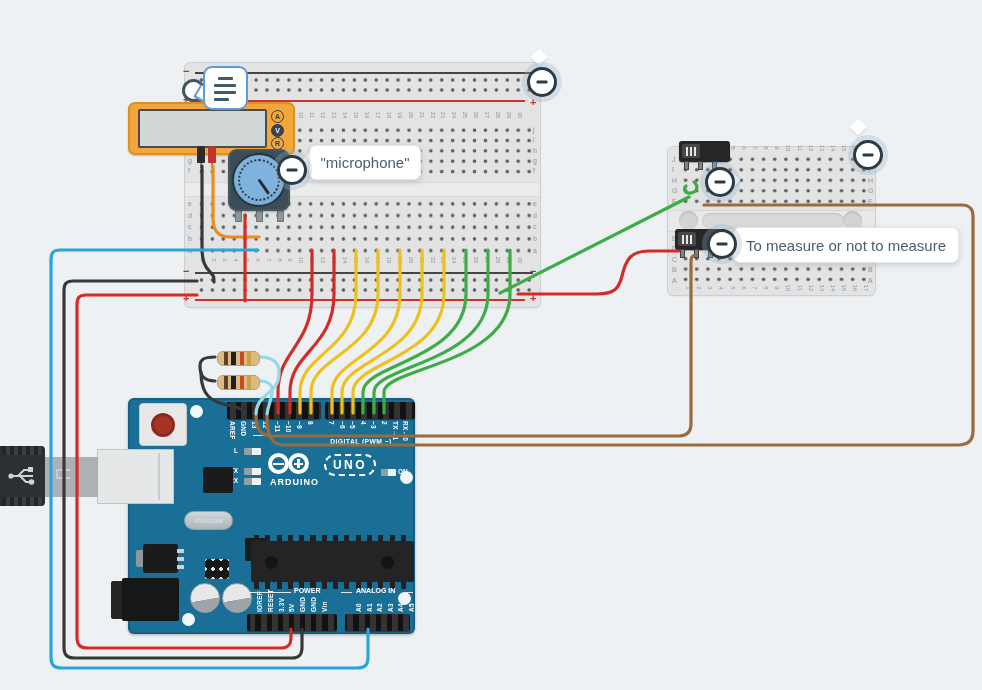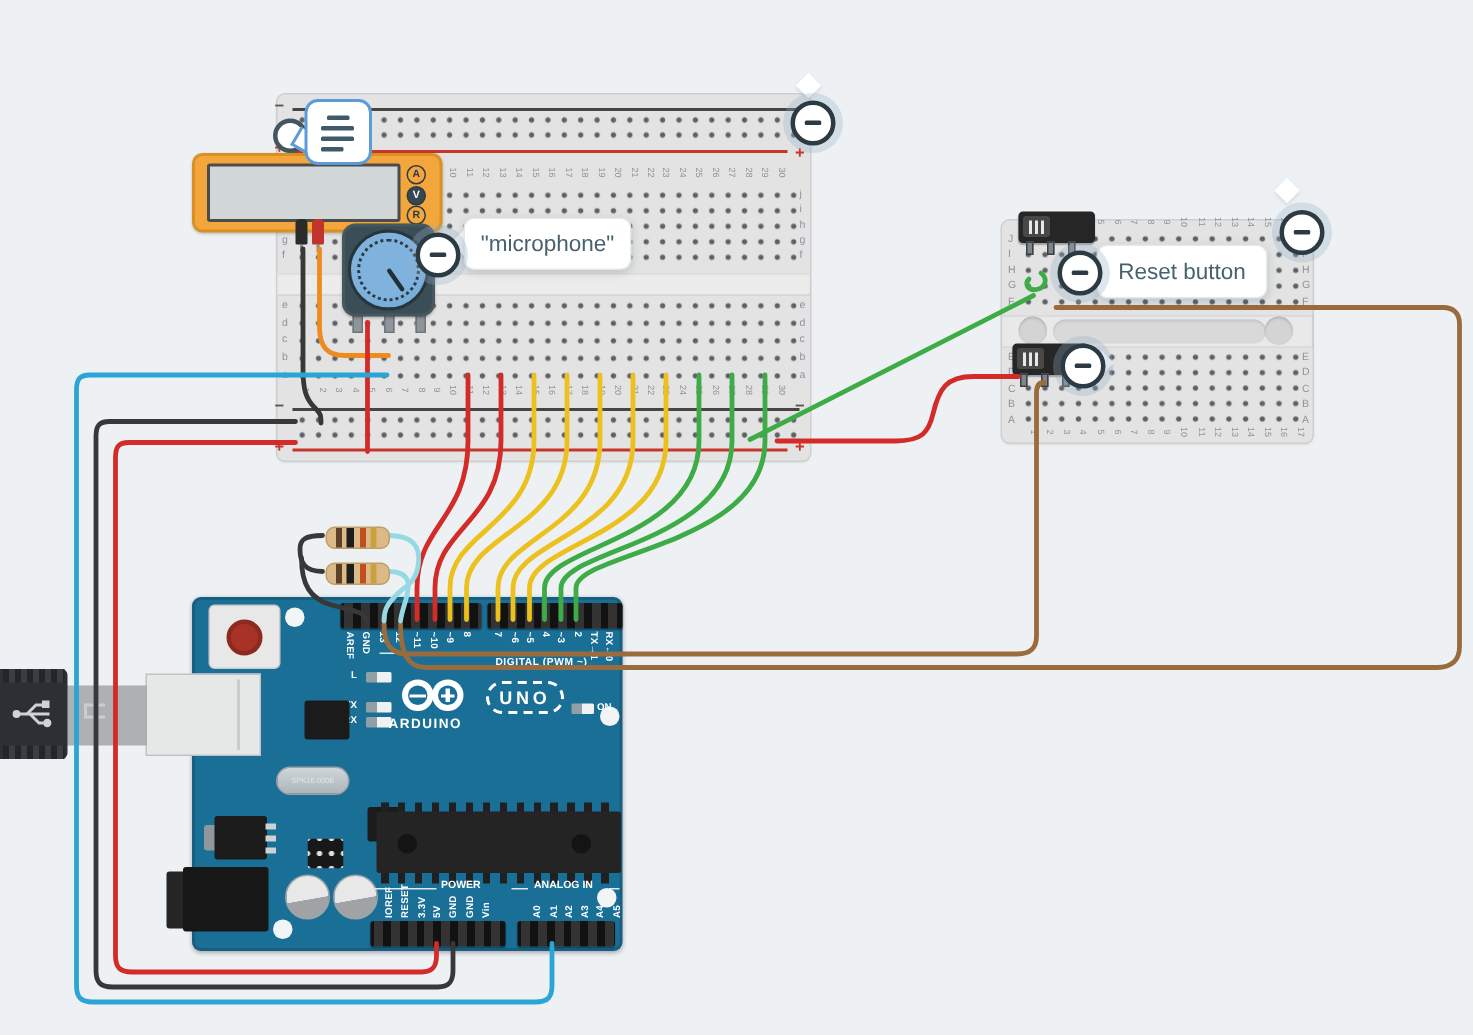--- a/index.html
+++ b/index.html
@@ -529,21 +529,21 @@
   <div class="silk z3" style="left:222px;top:477px;width:16px;text-align:right;font-size:6.5px;">RX</div>
   <div class="led-rect z3" style="left:244px;top:478px;"></div>
   <div class="led-rect z3" style="left:381px;top:469px;width:15px;"></div>
   <div class="silk z3" style="left:398px;top:468px;font-size:6.5px;">ON</div>
 
   <div class="inf-c z3" style="left:268px;top:453px;"></div>
   <div class="inf-c z3" style="left:288px;top:453px;"></div>
   <div class="abs z4" style="left:273px;top:462.5px;width:11px;height:2.5px;background:#fff;"></div>
   <div class="abs z4" style="left:294px;top:462.5px;width:9px;height:2.5px;background:#fff;"></div>
   <div class="abs z4" style="left:297.2px;top:459.2px;width:2.5px;height:9px;background:#fff;"></div>
-  <div class="silk z3" style="left:259px;top:477px;width:60px;text-align:left;font-size:9px;letter-spacing:1px;">ARDUINO</div>
+  <div class="silk z3" style="left:259px;top:477px;width:60px;text-align:right;font-size:9px;letter-spacing:1px;">ARDUINO</div>
   <div class="uno-oval z3">UNO</div>
 
   <div class="chip z3" style="left:203px;top:467px;width:30px;height:26px;"></div>
   <div class="abs z3" style="left:184px;top:511px;width:49px;height:19px;border-radius:10px;background:linear-gradient(#e2e2e2,#bdbdbd);border:1px solid #a8a8a8;box-sizing:border-box;display:flex;align-items:center;justify-content:center;font-size:5px;color:#f2f5f5;opacity:.9;">SPK16.000B</div>
   <div class="chip z3" style="left:245px;top:538px;width:23px;height:23px;"></div>
   <div class="chip z3" style="left:205px;top:559px;width:24px;height:20px;background:#181818;background-image:radial-gradient(circle,#dfe3e5 1.6px,transparent 2px);background-size:8px 10px;background-position:4px 5px;"></div>
   <div class="chip z3" style="left:136px;top:550px;width:9px;height:17px;background:#8f979b;"></div>
   <div class="chip z3" style="left:143px;top:544px;width:35px;height:29px;"></div>
   <div class="abs z3" style="left:177px;top:549px;width:7px;height:4px;background:#cdd2d4;"></div>
   <div class="abs z3" style="left:177px;top:557px;width:7px;height:4px;background:#cdd2d4;"></div>
@@ -659,20 +659,20 @@
   <div class="ci" style="left:277px;top:155px;"></div>
   <div class="ci" style="left:853px;top:140px;"></div>
   <div class="ci" style="left:705px;top:167px;"></div>
   <div class="ci" style="left:707px;top:229px;"></div>
 
   <div class="tip-tail" style="left:533px;top:51px;"></div>
 
   <div class="tip-tail" style="left:852px;top:121px;"></div>
 
   <div class="tip-tail" style="left:726px;top:174px;"></div>
-  <div class="tip" style="left:731px;top:163px;width:112px;height:34px;">Reset button</div>
 
   <div class="tip-tail" style="left:728px;top:236px;"></div>
+  <div class="tip" style="left:733px;top:227px;width:224px;height:34px;">To measure or not to measure</div>
 
   <div class="tip-tail" style="left:303px;top:156px;"></div>
   <div class="tip" style="left:309px;top:145px;width:110px;height:33px;">"microphone"</div>
 
 </div>
 
 </body></html>

